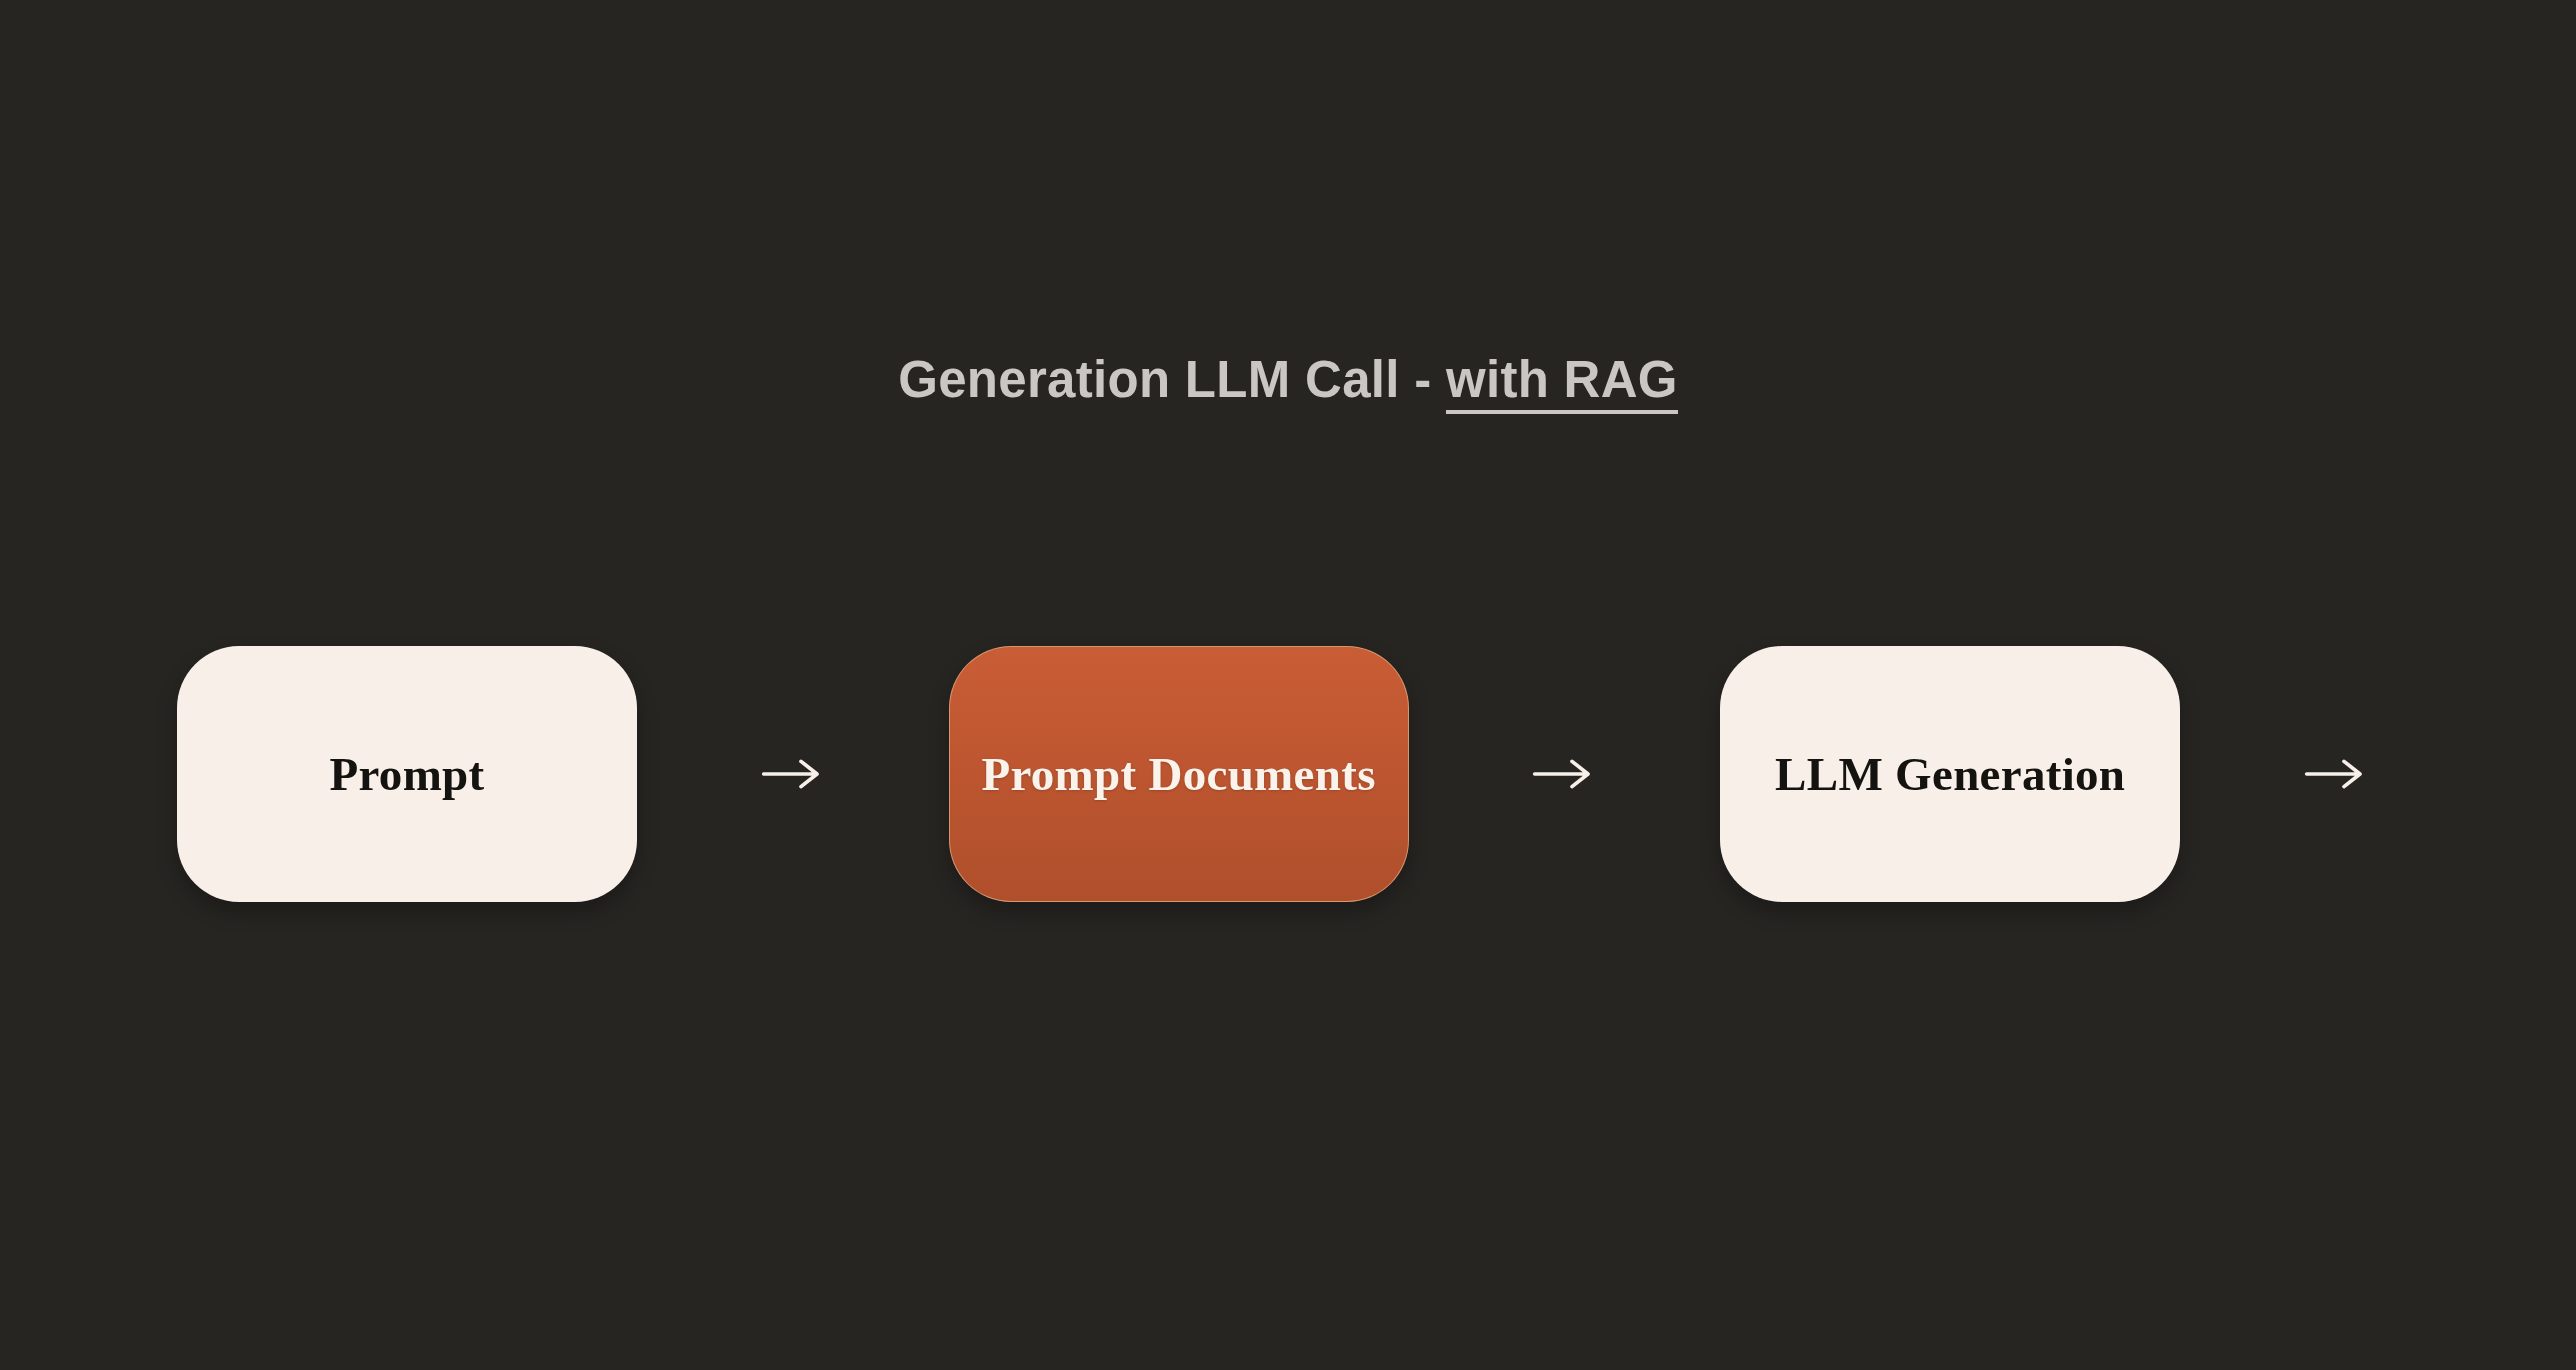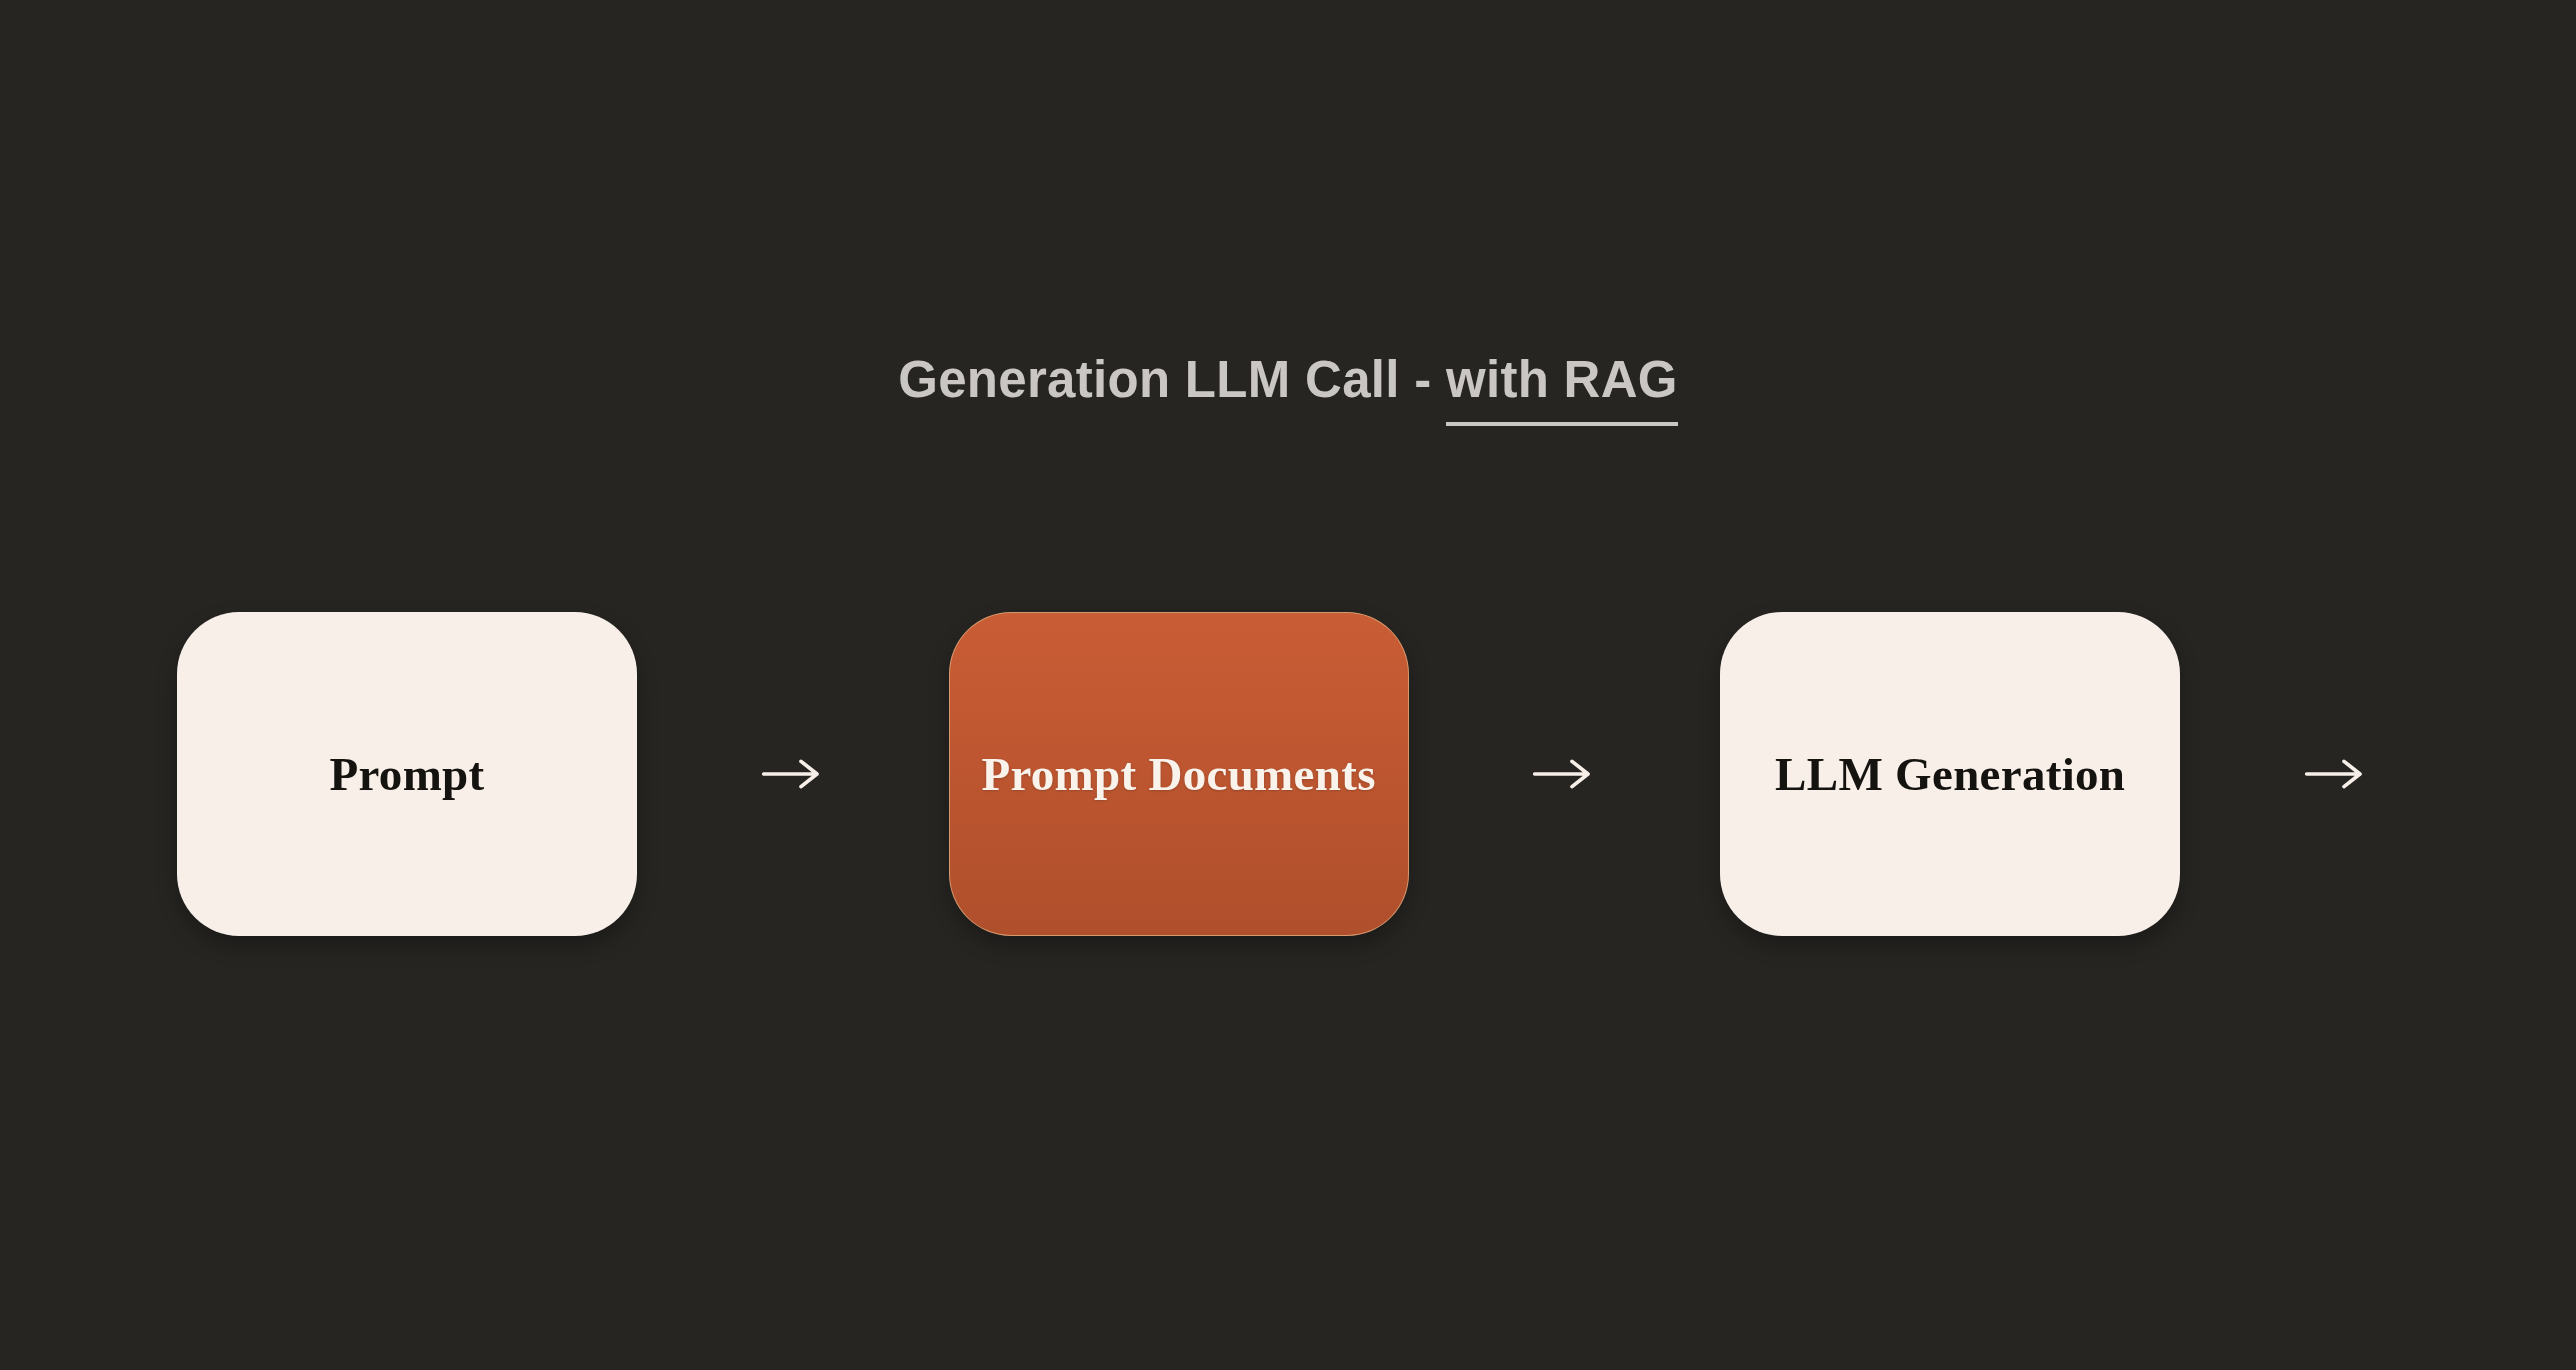--- a/index.html
+++ b/index.html
@@ -26,37 +26,37 @@
     font-weight: 600;
     font-size: 51px;
     line-height: 1.1;
     letter-spacing: 0.3px;
     color: #c9c6c3;
     white-space: pre;
   }
   .title .underlined {
     display: inline-block;
     line-height: 1.1;
-    padding-bottom: 14px;
+    padding-bottom: 2px;
     border-bottom: 4.7px solid #c9c6c3;
   }
   .flow {
     position: absolute;
     left: 177px;
     top: 612px;
     width: 2222px;
     height: 324px;
     display: flex;
     flex-direction: row;
     justify-content: space-between;
     align-items: center;
   }
   .node {
     width: 460px;
-    height: 324px;
+    height: 256px;
     border-radius: 62px;
     display: flex;
     align-items: center;
     justify-content: center;
     box-sizing: border-box;
     box-shadow: 0 9.4px 20px rgba(0,0,0,0.28);
   }
   .node.cream {
     background: #f8efe9;
   }

